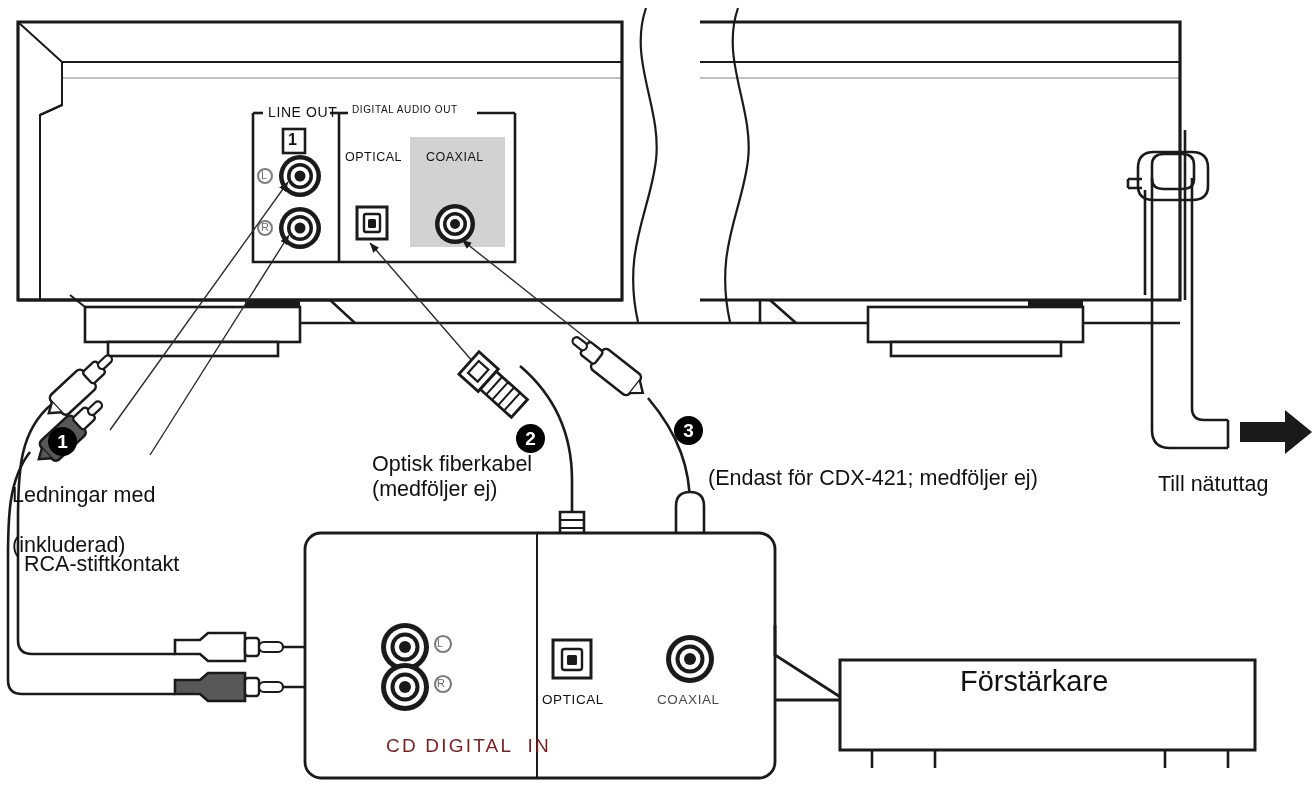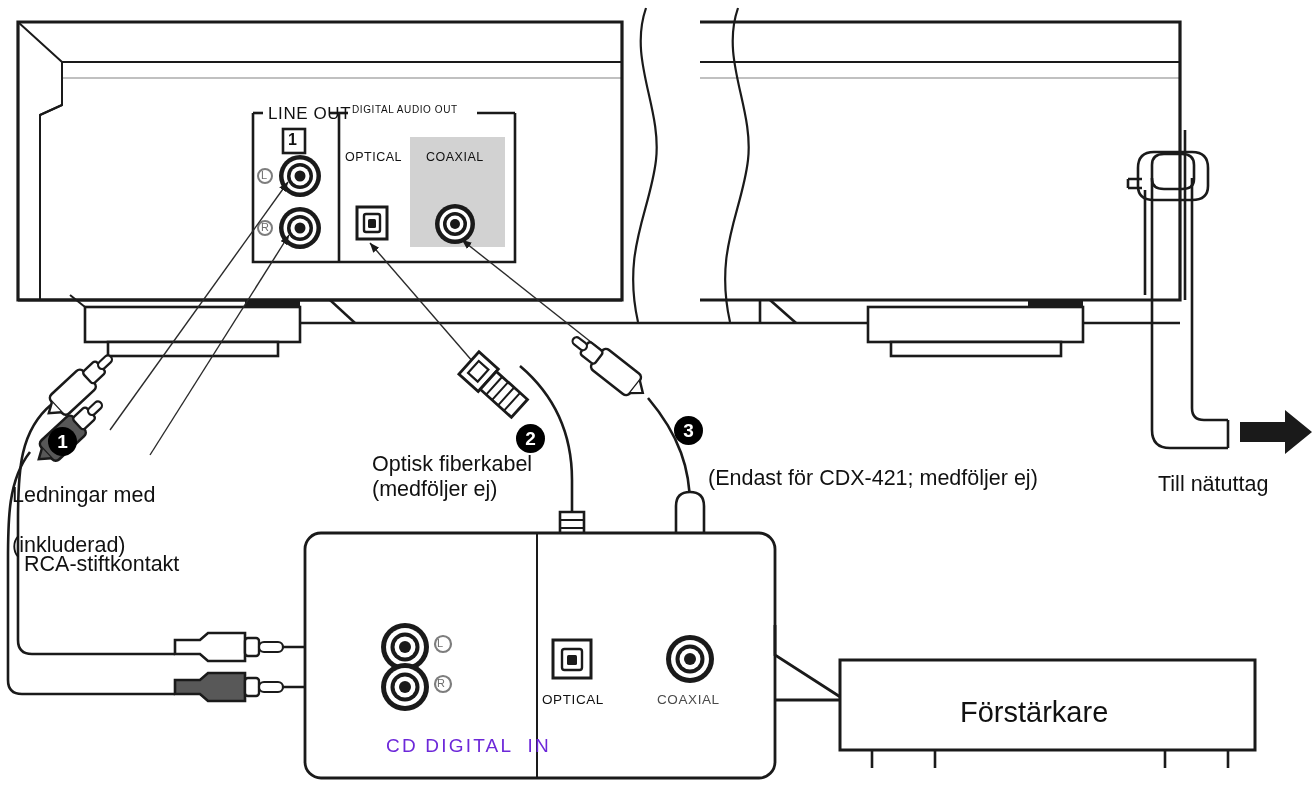--- a/index.html
+++ b/index.html
@@ -263,21 +263,21 @@
     <rect x="840" y="660" width="415" height="90" fill="#fff" stroke="#1a1a1a" stroke-width="3"></rect>
     <g stroke="#1a1a1a" stroke-width="2.6" fill="none">
       <path d="M872 750 L872 768"></path>
       <path d="M935 750 L935 768"></path>
       <path d="M1165 750 L1165 768"></path>
       <path d="M1228 750 L1228 768"></path>
     </g>
   </g>
 </svg>
 
-<div class="lbl" style="left:268px;top:104px;font-size:17px;letter-spacing:.6px;">LINE OUT</div>
+<div class="lbl" style="left:268px;top:104px;font-size:14px;letter-spacing:.6px;">LINE OUT</div>
 <div class="lbl" style="left:352px;top:104px;font-size:10px;letter-spacing:.6px;">DIGITAL AUDIO OUT</div>
 <div class="lbl" style="left:288px;top:131px;font-size:16px;font-weight:bold;">1</div>
 <div class="lbl" style="left:345px;top:150px;font-size:12.5px;letter-spacing:.5px;">OPTICAL</div>
 <div class="lbl" style="left:426px;top:150px;font-size:12.5px;letter-spacing:.5px;">COAXIAL</div>
 <div class="lbl" style="left:261px;top:169px;font-size:11px;color:#6e6e6e;">L</div>
 <div class="lbl" style="left:261px;top:221px;font-size:11px;color:#6e6e6e;">R</div>
 
 <div class="num" style="left:48px;top:427px;">1</div>
 <div class="num" style="left:516px;top:424px;">2</div>
 <div class="num" style="left:674px;top:416px;">3</div>
@@ -290,17 +290,17 @@
 <div class="lbl body-txt" style="left:372px;top:477px;">(medföljer ej)</div>
 
 <div class="lbl body-txt" style="left:708px;top:466px;">(Endast för CDX-421; medföljer ej)</div>
 
 <div class="lbl body-txt" style="left:1158px;top:472px;">Till nätuttag</div>
 
 <div class="lbl" style="left:437px;top:637px;font-size:11px;color:#6e6e6e;">L</div>
 <div class="lbl" style="left:437px;top:677px;font-size:11px;color:#6e6e6e;">R</div>
 <div class="lbl" style="left:542px;top:692px;font-size:13.5px;letter-spacing:.6px;">OPTICAL</div>
 <div class="lbl" style="left:657px;top:692px;font-size:13.5px;letter-spacing:.6px;color:#4a4a4a;">COAXIAL</div>
-<div class="lbl" style="left:386px;top:735px;font-size:19px;letter-spacing:2.2px;color:#6d28d9;">CD DIGITAL  IN</div>
-
-<div class="lbl amp-txt" style="left:960px;top:696px;">Förstärkare</div>
+<div class="lbl" style="left:386px;top:735px;font-size:19px;letter-spacing:2.2px;color:#7f1d1d;">CD DIGITAL  IN</div>
+
+<div class="lbl amp-txt" style="left:960px;top:665px;">Förstärkare</div>
 
 </div>
 
 </body></html>

